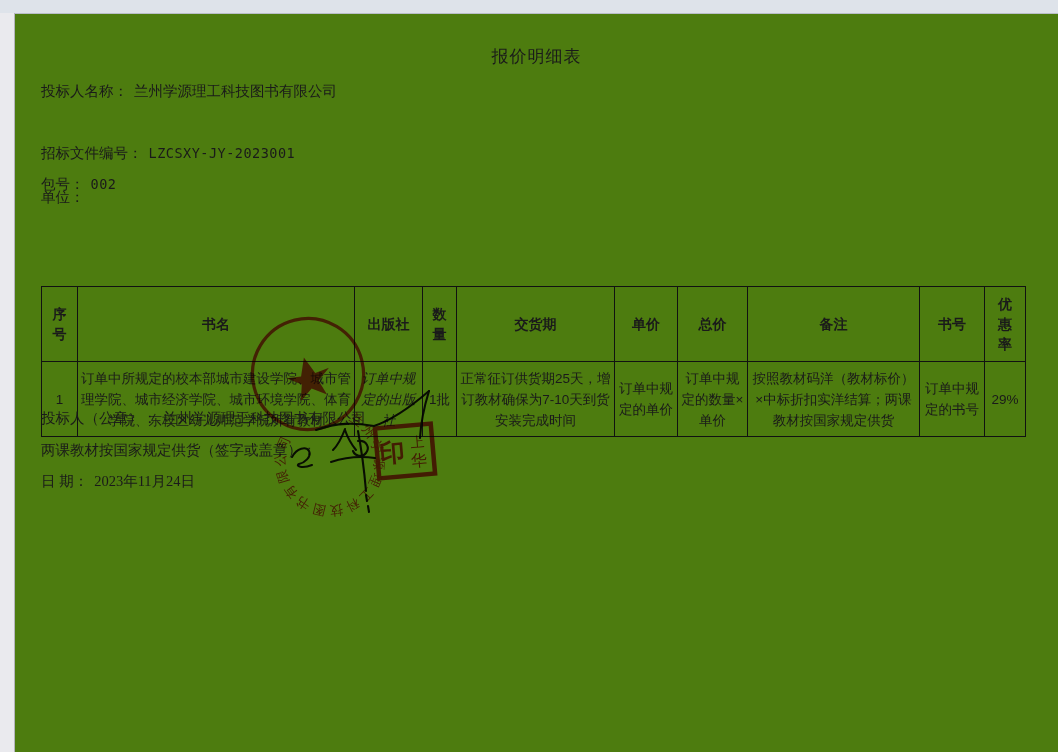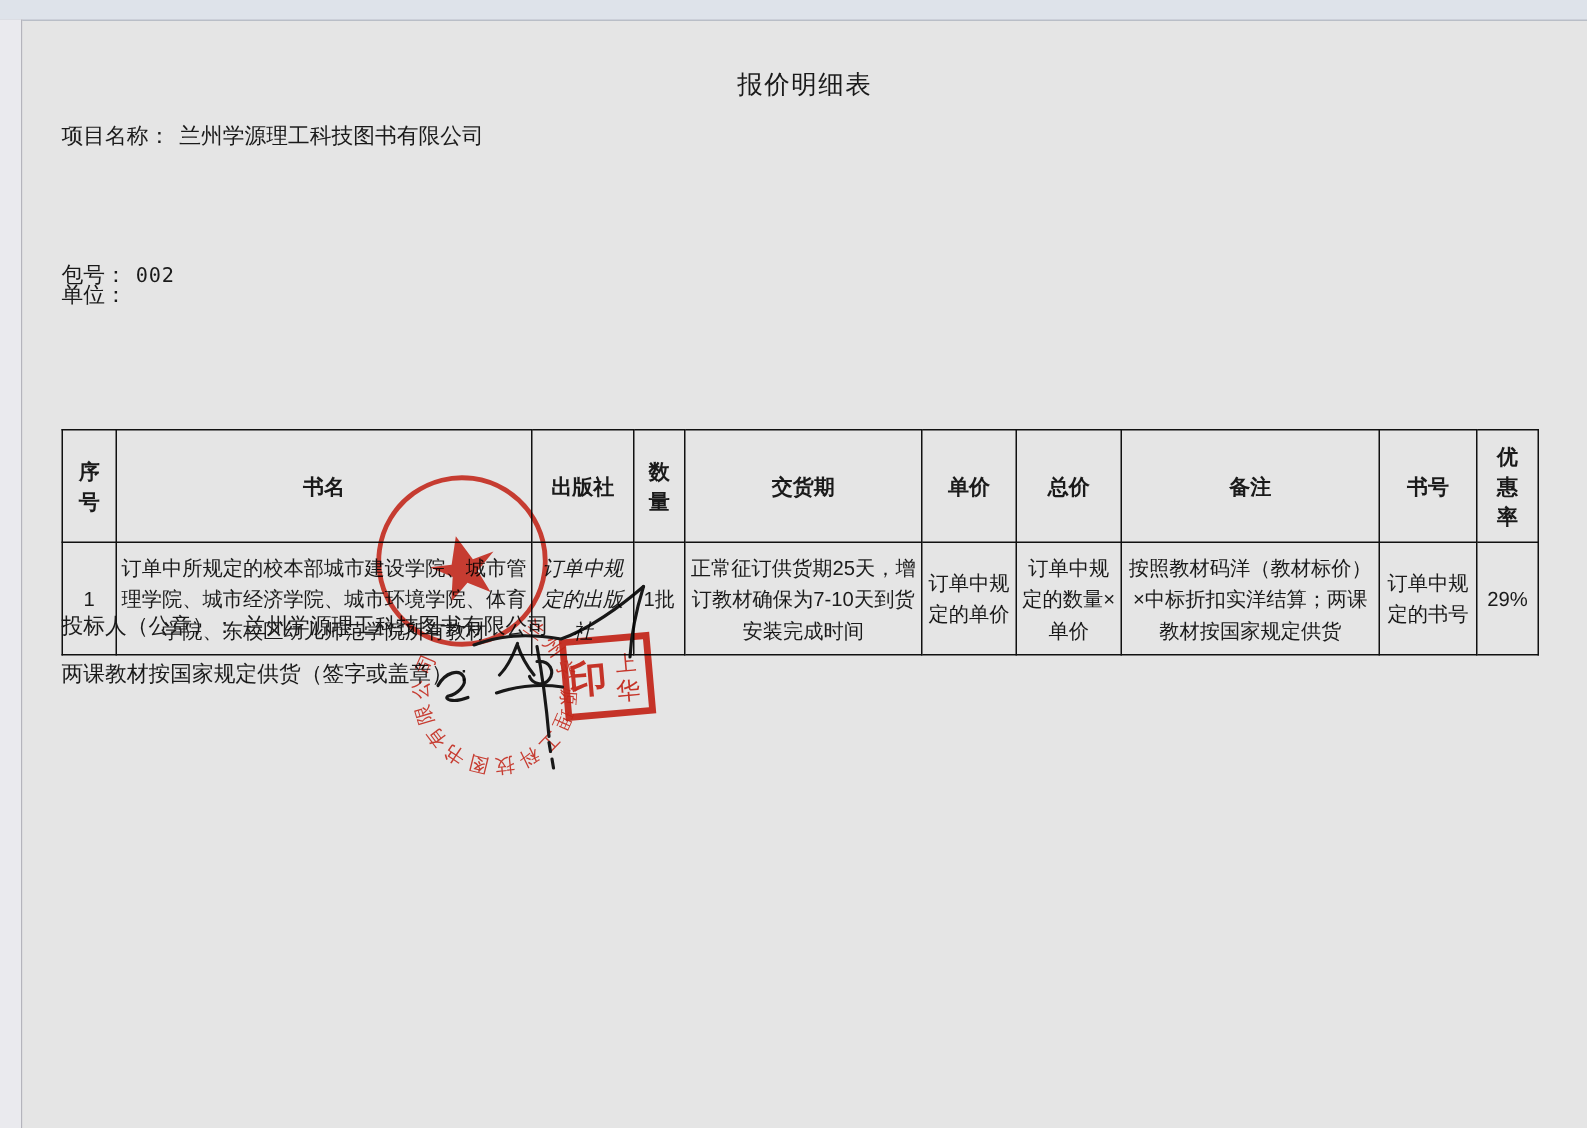--- a/index.html
+++ b/index.html
@@ -1,19 +1,19 @@
 <!DOCTYPE html>
 <html><head>
 <meta charset="utf-8">
 <style>
   html,body{margin:0;padding:0;background:#fff;width:1058px;height:752px;overflow:hidden;
     font-family:"Liberation Sans","DejaVu Sans",sans-serif;color:#1a1a1a;}
   .top-band{position:absolute;left:0;top:0;width:1058px;height:13px;background:#dee3ea;border-bottom:1px solid #b9bec7;}
   .left-band{position:absolute;left:0;top:13px;width:14px;height:739px;background:#eaeaee;border-right:1px solid #b4b4bc;}
-  .page{position:absolute;left:15px;top:14px;width:1043px;height:738px;background:#e5e5e5;}
+  .page{position:absolute;left:15px;top:14px;width:1043px;height:738px;background:#4d7c0f;}
   .title{position:absolute;top:31px;left:0;width:100%;text-align:center;font-size:17px;letter-spacing:1px;}
   .line{position:absolute;left:26px;height:22px;line-height:22px;font-size:14.5px;white-space:nowrap;}
   .lbl{margin-right:6px;}
   .code{font-family:"DejaVu Sans Mono","Liberation Mono",monospace;font-size:13.5px;letter-spacing:.5px;}
   table.quote{position:absolute;left:26px;top:224px;width:984px;border-collapse:collapse;table-layout:fixed;margin-top:48px;}
   table.quote th,table.quote td{border:1.5px solid #111;text-align:center;vertical-align:middle;
     font-size:13.5px;line-height:21px;height:75px;box-sizing:border-box;padding:0 2px;overflow:hidden;}
   table.quote th{font-weight:bold;font-size:14px;}
   td.pad7{padding:0 7px;font-style:italic;} td.pad5{padding:0 5px;} td.pad6{padding:0 6px;} td.pad0{padding:0;}
   .vwrap{display:inline-block;width:1.15em;line-height:20px;}
@@ -24,21 +24,24 @@
 </head>
 <body>
 
 <div class="top-band"></div>
 <div class="left-band"></div>
 
 <div class="page">
   <div class="title">报价明细表</div>
 
   <div class="line" style="top:66px">
-    <span class="lbl">项目名称：</span><span class="val">兰州学源理工科技图书有限公司</span>
+    <span class="lbl">投标人名称：</span><span class="val">兰州学源理工科技图书有限公司</span>
+  </div>
+  <div class="line" style="top:128px">
+    <span class="lbl">招标文件编号：</span><span class="val code">LZCSXY-JY-2023001</span>
   </div>
   <div class="line" style="top:159px">
     <span class="lbl">包号：</span><span class="val code">002</span>
   </div>
   <div class="line" style="top:172px">
     <span class="lbl">单位：</span><span class="val"></span>
   </div>
 
   <table class="quote">
     <colgroup>
@@ -82,20 +85,23 @@
       </tr>
     </tbody>
   </table>
 
   <div class="footer-line" style="top:393px">
     <span class="lbl">投标人（公章）：</span><span>兰州学源理工科技图书有限公司</span>
   </div>
   <div class="footer-line" style="top:425px">
     <span class="lbl">两课教材按国家规定供货（签字或盖章）：</span><span></span>
   </div>
+  <div class="footer-line" style="top:456px">
+    <span class="lbl">日  期：</span><span>2023年11月24日</span>
+  </div>
 </div>
 
 <svg class="overlay" viewBox="0 0 1058 752">
 
   <g transform="translate(308,374)" opacity="0.88">
     <g transform="rotate(-14)">
       <circle r="55.5" fill="none" stroke-width="3.2" stroke="#d9291b"></circle>
       <path id="sealTextPath" d="M 0,45 A 45,45 0 1 1 -0.05,45" fill="none"></path>
       <text class="seal-text" font-size="13" letter-spacing="2.6" fill="#d9291b">
         <textPath href="#sealTextPath" startOffset="30">兰州学源理工科技图书有限公司</textPath>

